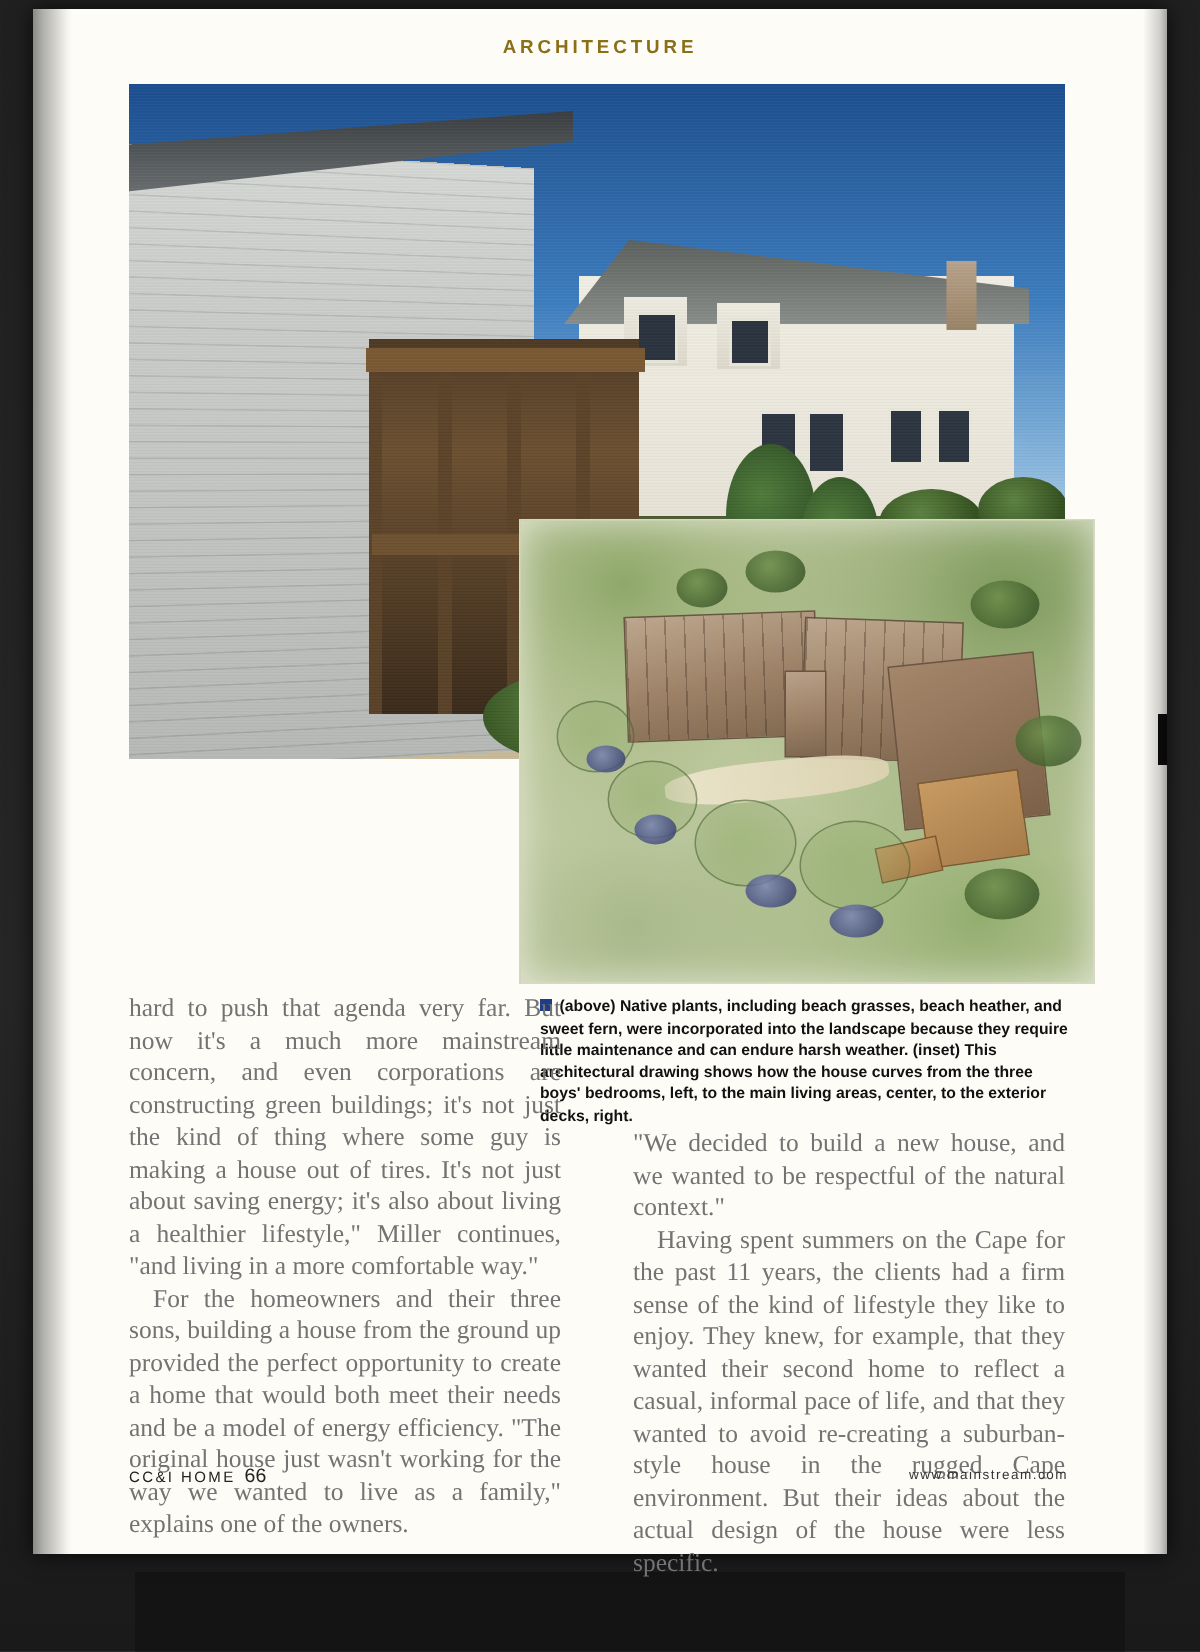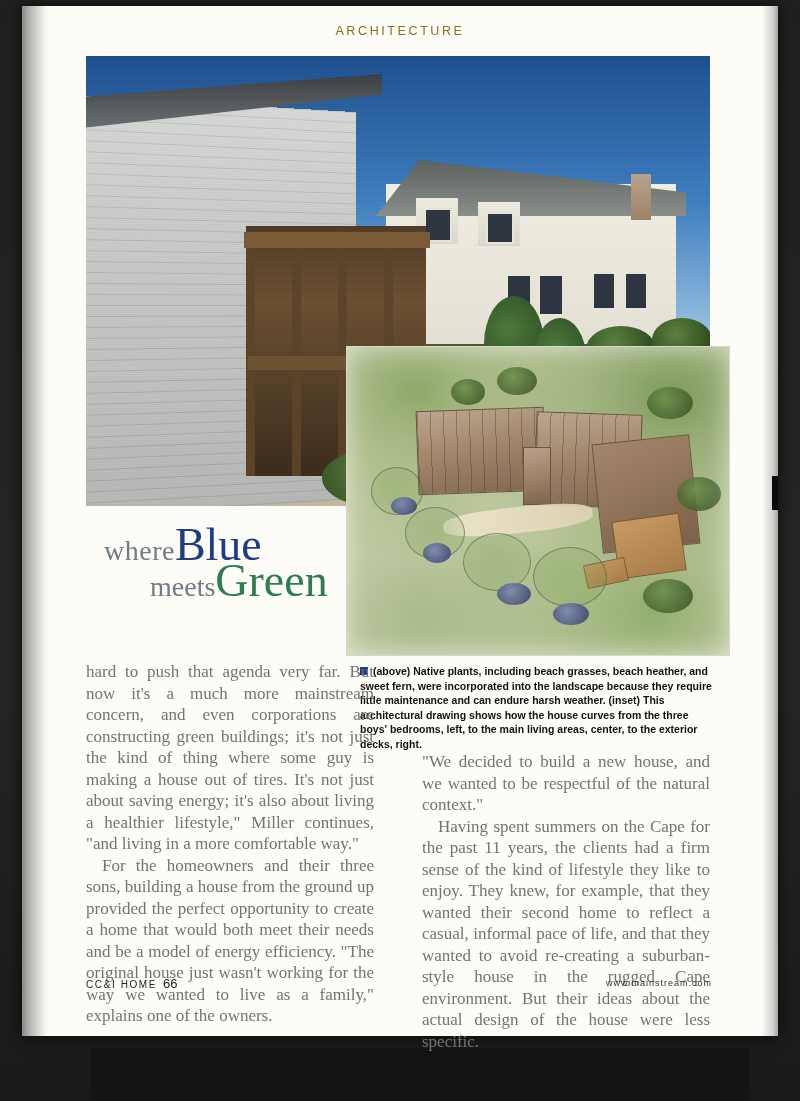--- a/index.html
+++ b/index.html
@@ -68,21 +68,21 @@
     background: #0d0d0d;
   }
 
   
   .kicker {
     position: absolute;
     left: 0; top: 18px;
     width: 756px;
     text-align: center;
     font-family: "Liberation Sans", sans-serif;
-    font-weight: normal;
+    font-weight: bold;
     font-size: 12.5px;
     letter-spacing: 2.6px;
     color: #8a6f18;
   }
 
   
   .photo-main {
     position: absolute;
     left: 64px;
     top: 50px;
@@ -415,28 +415,20 @@
       <div class="bush" style="left:300px; top:40px; width:46px; height:32px;"></div>
       <div class="bush" style="left:330px; top:130px; width:44px; height:34px;"></div>
       <div class="bush" style="left:296px; top:232px; width:50px; height:34px;"></div>
       <div class="bluebush" style="left:76px; top:196px; width:28px; height:20px;"></div>
       <div class="bluebush" style="left:150px; top:236px; width:34px; height:22px;"></div>
       <div class="bluebush" style="left:206px; top:256px; width:36px; height:22px;"></div>
       <div class="bluebush" style="left:44px; top:150px; width:26px; height:18px;"></div>
       <div class="ins-paper-edge"></div>
     </div>
 
-    <div class="title-block">
-      <div class="t-line1">
-        <span class="t-where">where</span><span class="t-blue">Blue</span>
-      </div>
-      <div class="t-line2">
-        <span class="t-meets">meets</span><span class="t-green">Green</span>
-      </div>
-    </div>
 
     <div class="caption">
       <span class="cap-sq"></span><span>(above) Native plants, including beach grasses, beach heather, and sweet fern, were incorporated into the landscape because they require little maintenance and can endure harsh weather. (inset) This architectural drawing shows how the house curves from the three boys' bedrooms, left, to the main living areas, center, to the exterior decks, right.</span>
     </div>
 
     <div class="col col-left">
       <p>hard to push that agenda very far. But now it's a much more mainstream concern, and even corporations are constructing green buildings; it's not just the kind of thing where some guy is making a house out of tires. It's not just about saving energy; it's also about living a healthier lifestyle," Miller continues, "and living in a more comfortable way."</p>
       <p class="indent">For the homeowners and their three sons, building a house from the ground up provided the perfect opportunity to create a home that would both meet their needs and be a model of energy efficiency. "The original house just wasn't working for the way we wanted to live as a family," explains one of the owners.</p>
     </div>
 

